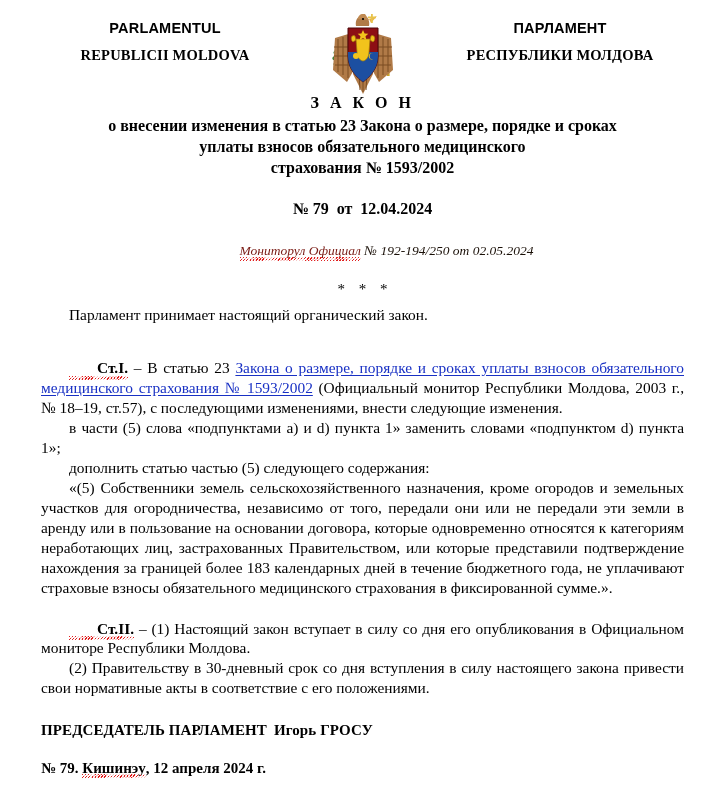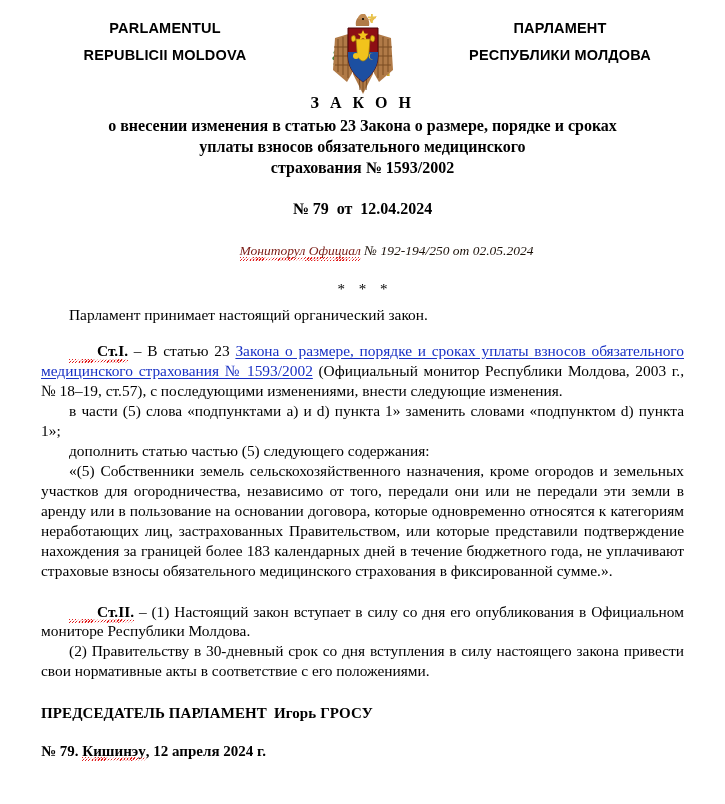--- a/index.html
+++ b/index.html
@@ -36,21 +36,21 @@
     width: 282px;
     text-align: center;
     font-family: "Liberation Sans", "DejaVu Sans", sans-serif;
     font-weight: bold;
     font-size: 14.5px;
     line-height: 1.85;
     letter-spacing: 0.2px;
     color: #000;
     padding-top: 3px;
   }
-  .masthead-side .l2 { display: block; }
+  .masthead-side .l2 { display: block; font-family: Liberation Serif, serif; }
 
   .emblem-wrap {
     width: 92px;
     display: flex;
     justify-content: center;
     align-items: flex-start;
     padding-top: 0px;
   }
   .emblem { display:block; }
 
@@ -110,21 +110,21 @@
   }
   p.para {
     margin: 0;
     font-size: 15.4px;
     line-height: 1.295;
     text-align: justify;
     text-indent: 28px;
     hyphens: none;
   }
   p.lead { margin-top: 7px; }
-  p.spaced-before { margin-top: 16px; }
+  p.spaced-before { margin-top: 33px; }
   p.spaced-before-lg { margin-top: 21px; }
 
   .bold { font-weight: bold; }
 
   a.doclink {
     color: #1830c4;
     text-decoration: underline;
     text-underline-offset: 1.5px;
   }
 

